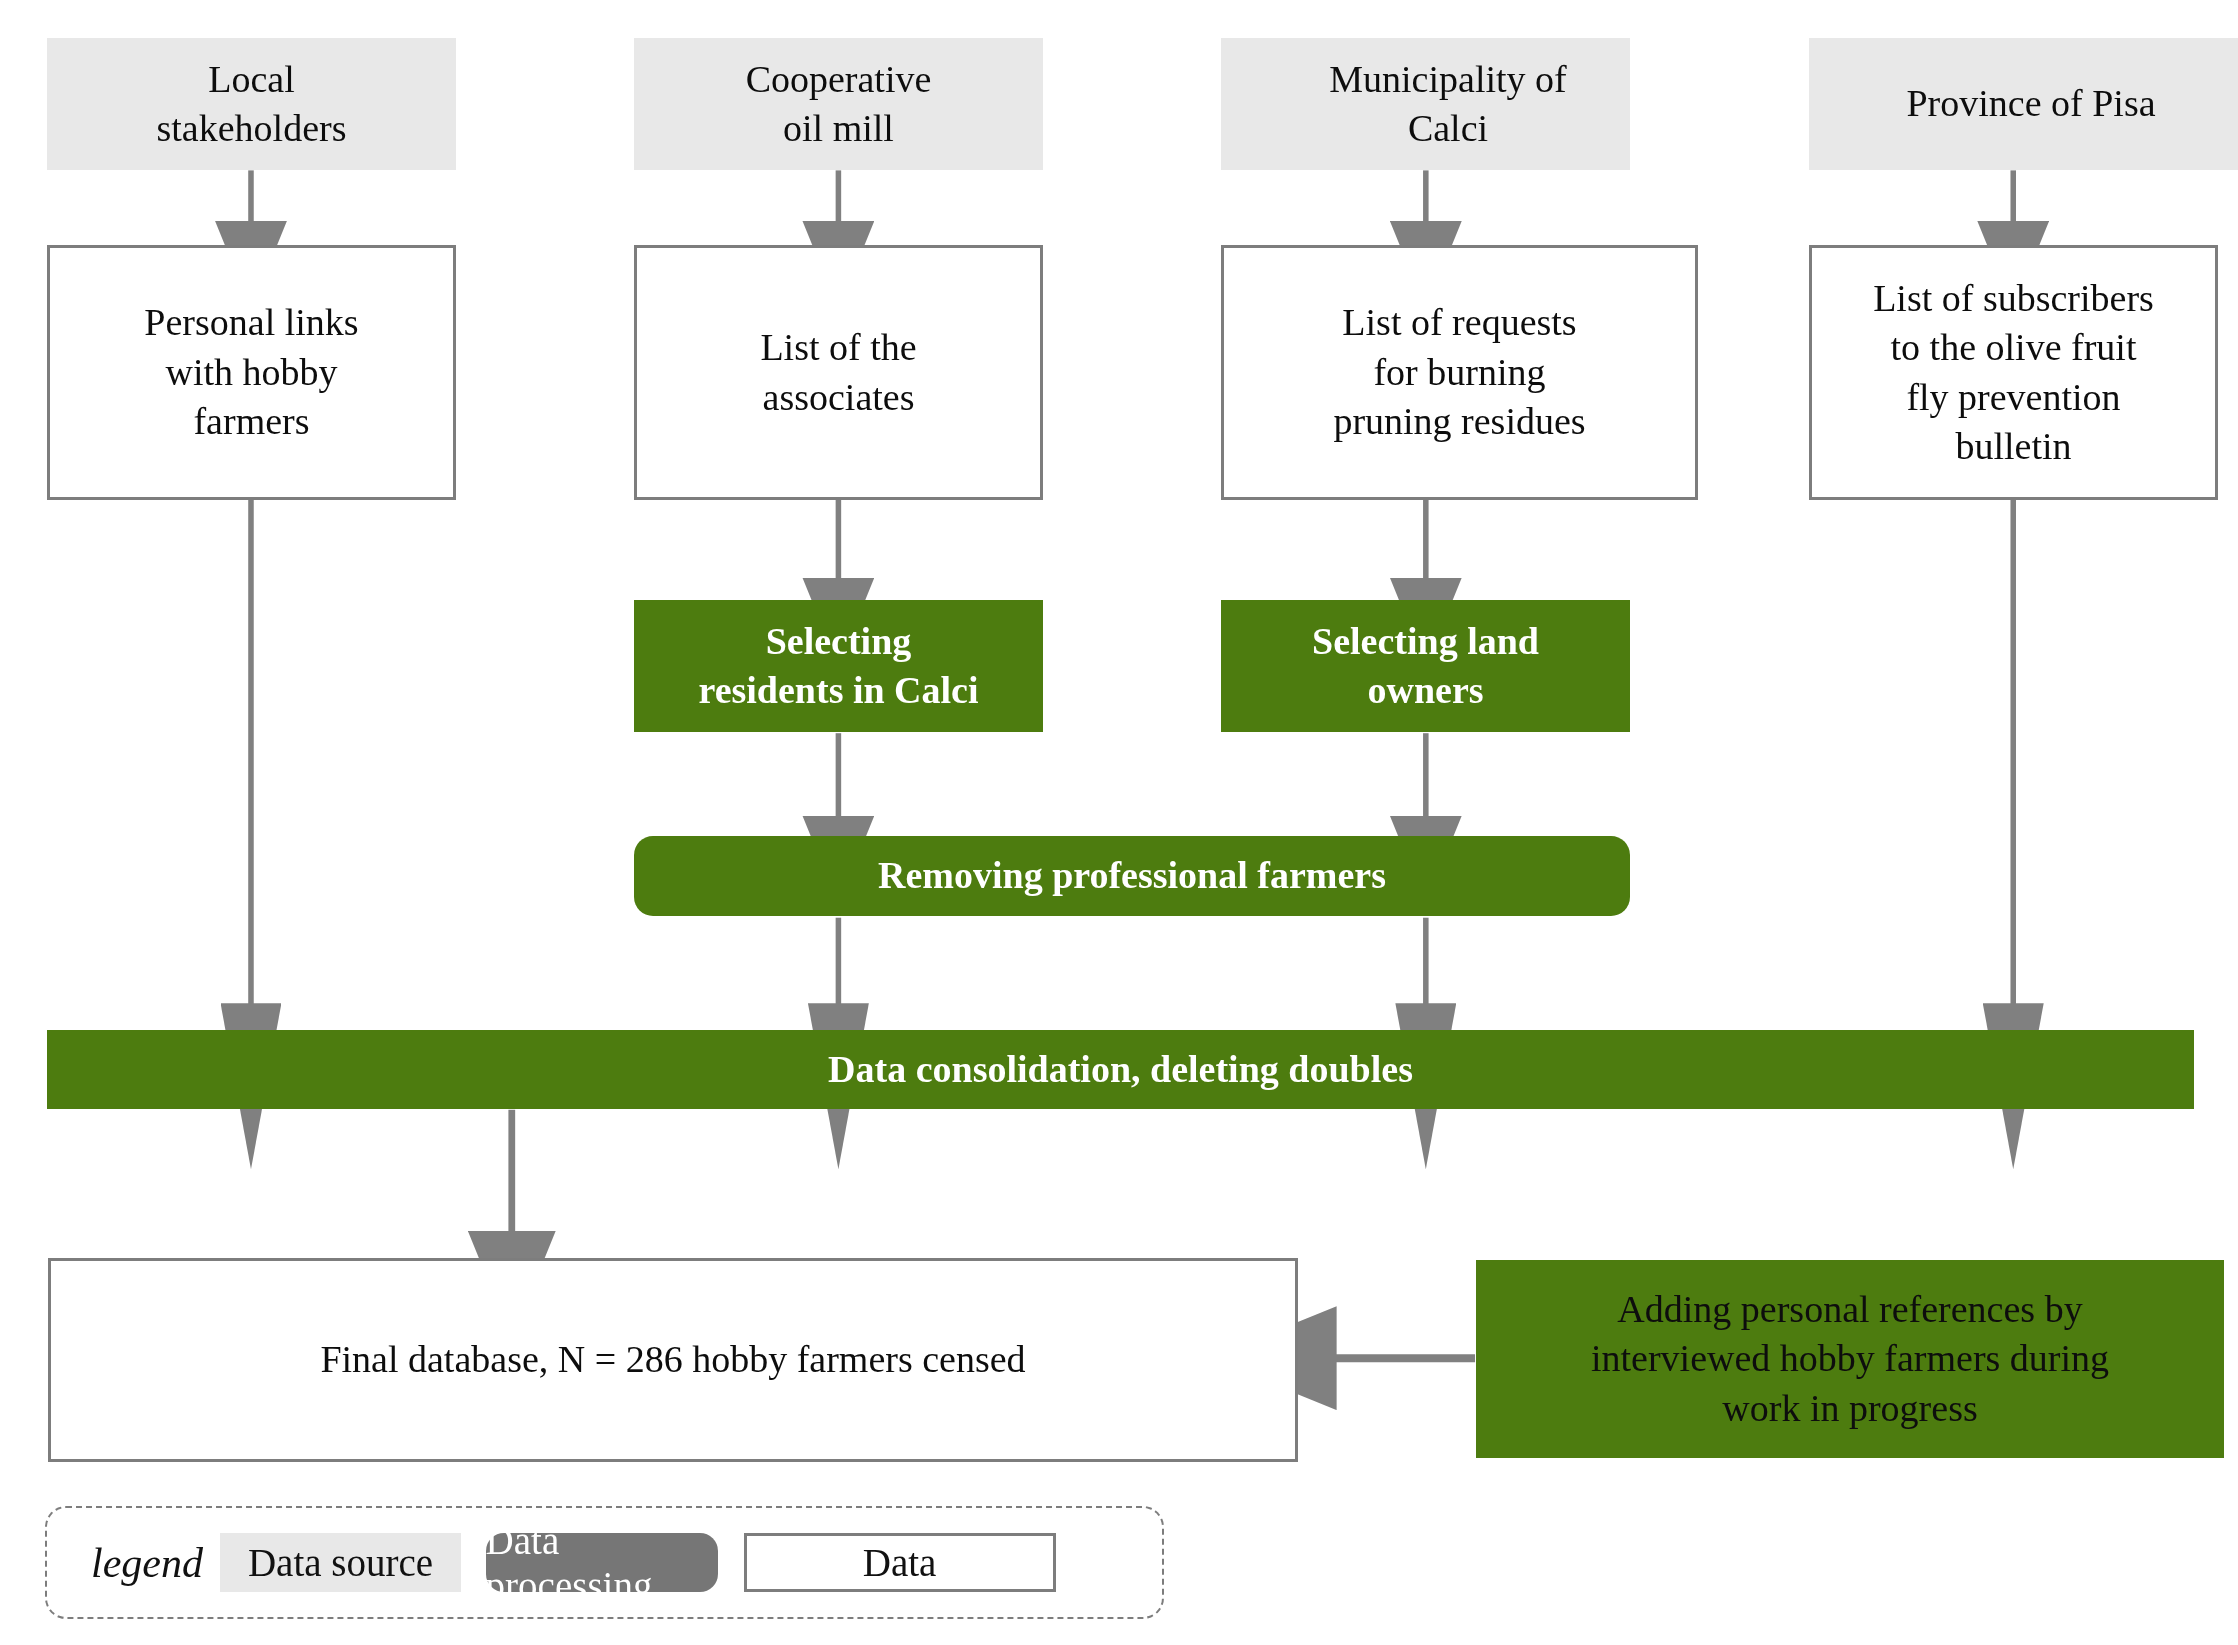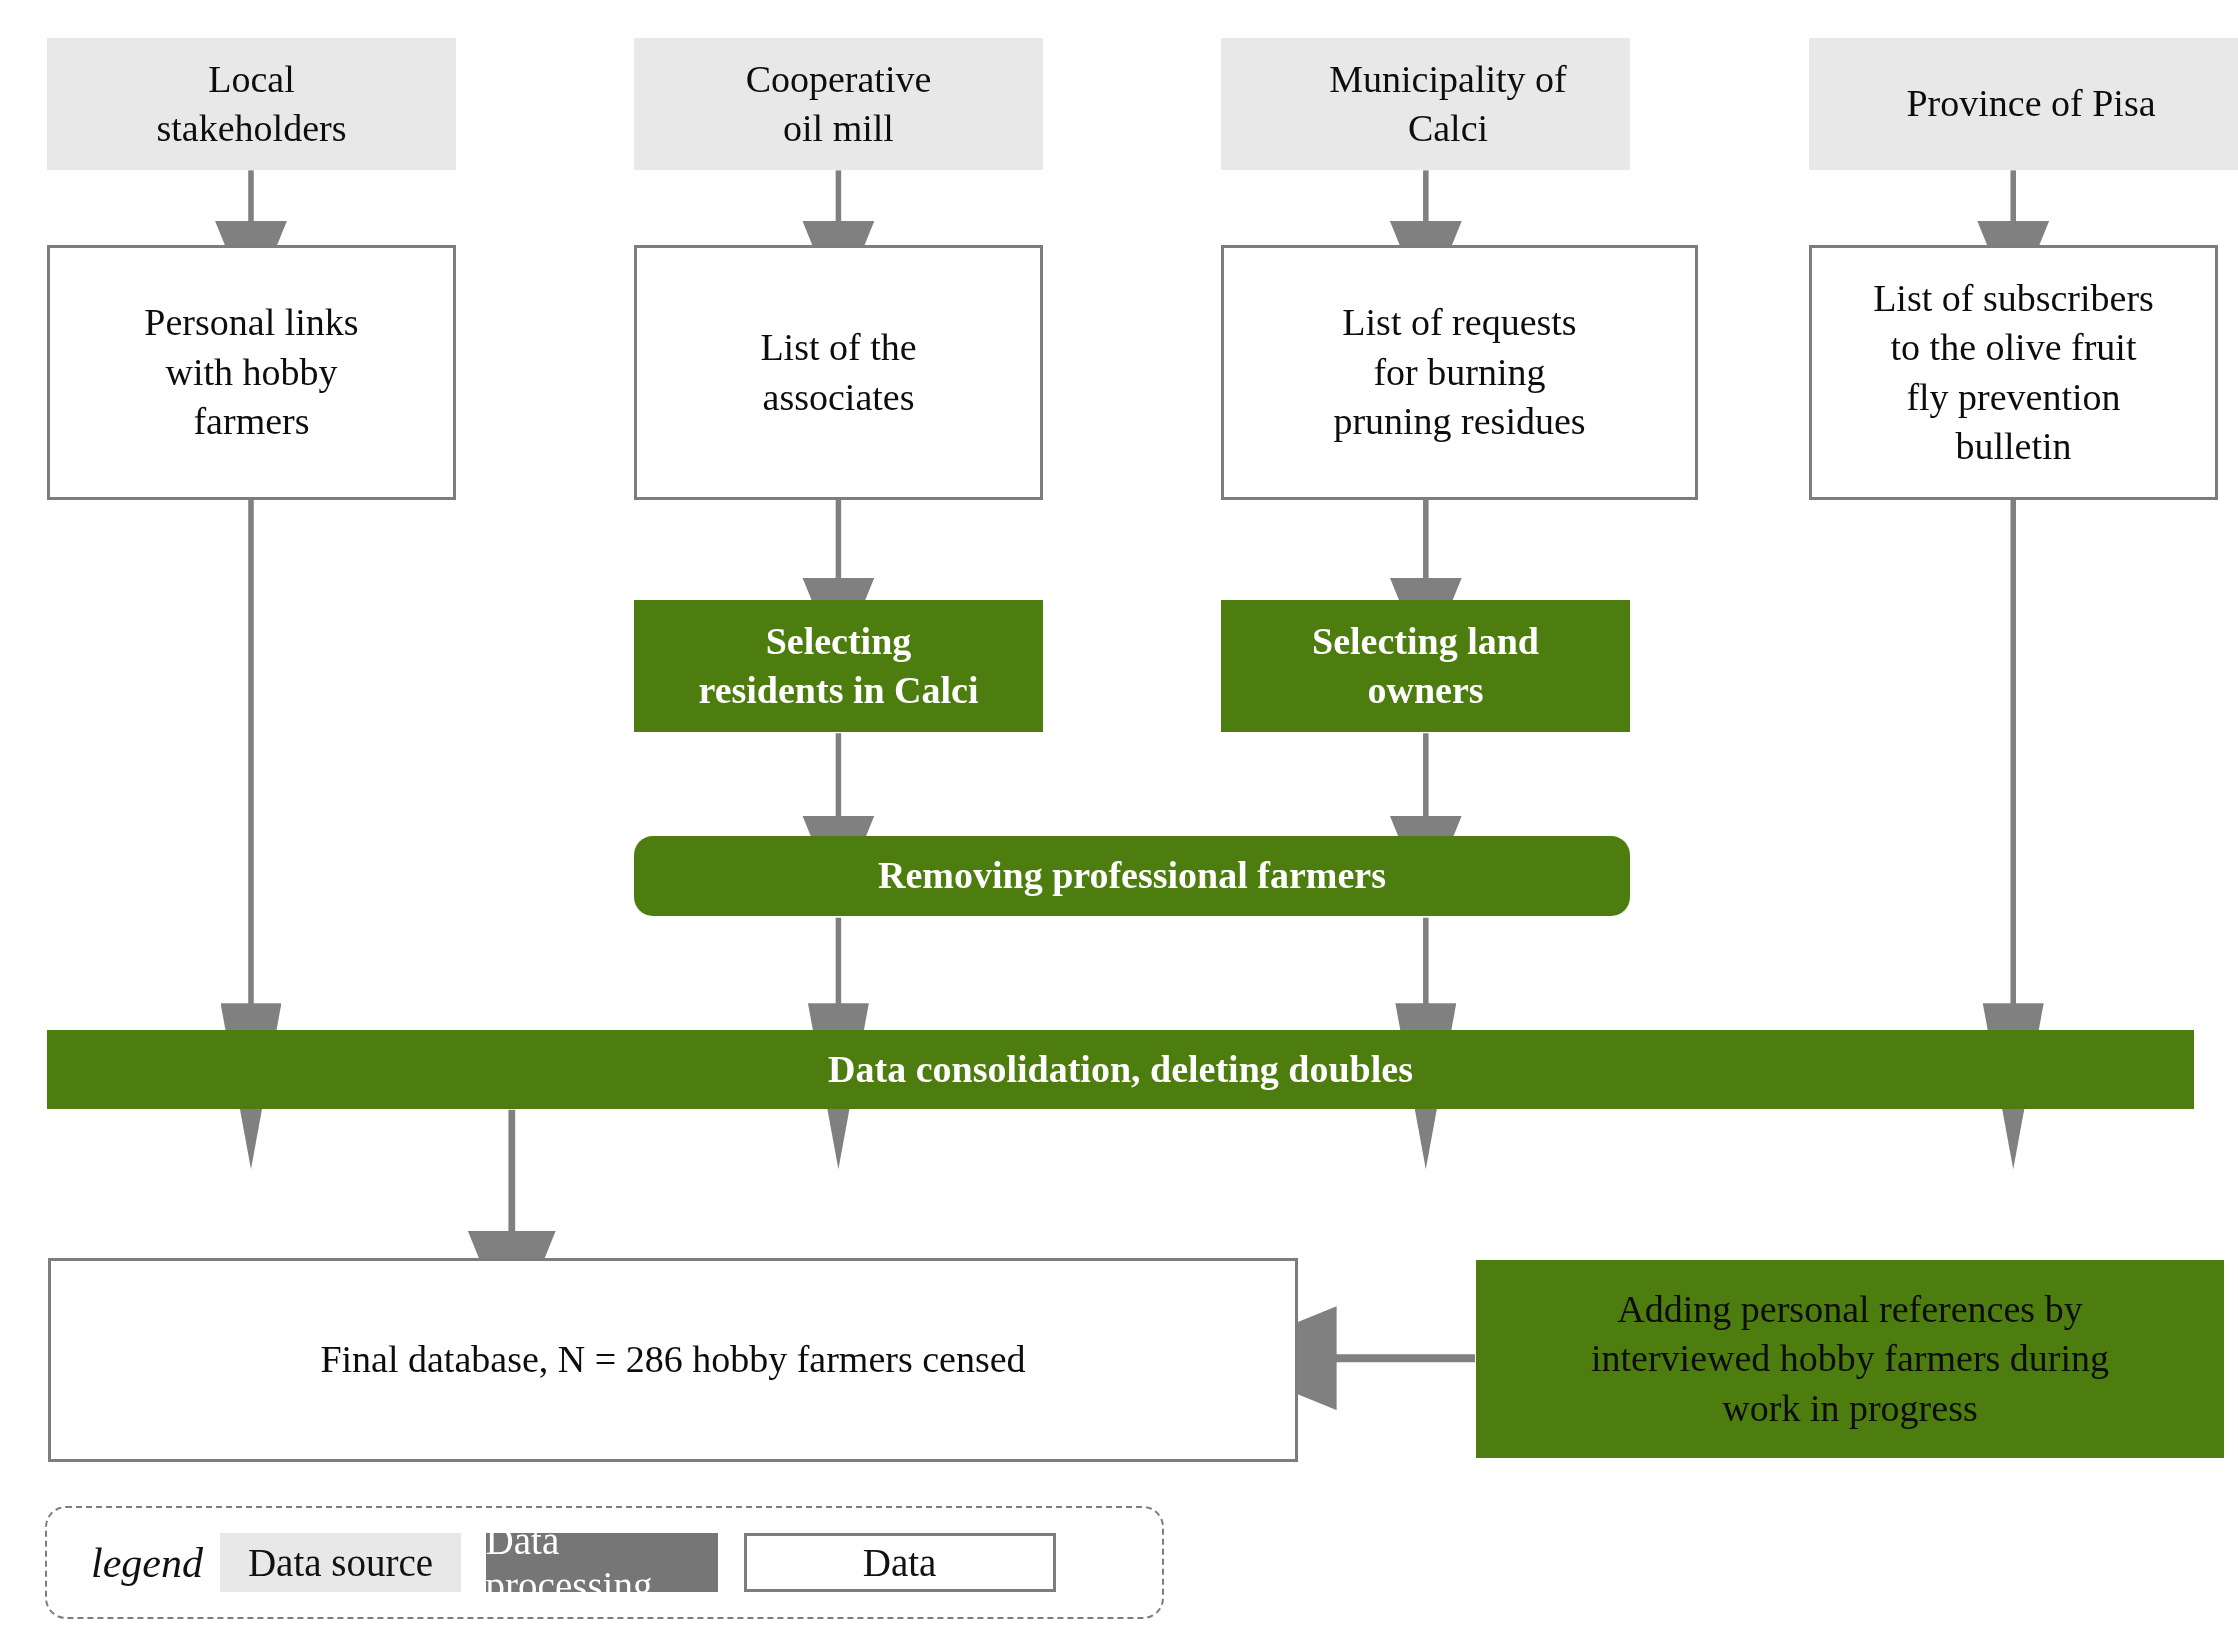--- a/index.html
+++ b/index.html
@@ -20,21 +20,21 @@
 
   .wide-note{background:#4d7c0f;color:#0d0d0d;font-size:38px;}
 
   
   #legend{position:absolute;box-sizing:border-box;border:2.5px dashed #7d7d7d;
           border-radius:21px;display:flex;align-items:center;}
   .lg-label{font-style:italic;font-size:42px;color:#111;}
   .lg-chip{box-sizing:border-box;display:flex;align-items:center;justify-content:center;
            font-size:39px;height:59px;}
   .lg-src{background:#e8e8e8;color:#111;}
-  .lg-proc{background:#767676;color:#fff;}
+  .lg-proc{background:#767676;color:#fff;border-radius:18px;}
   .lg-data{background:#fff;border:3.1px solid #7d7d7d;color:#111;}
 
   svg#wires{position:absolute;left:0;top:0;width:2239px;height:1646px;pointer-events:none;}
 </style>
 </head>
 <body>
 
 <div id="stage">
 
   <svg id="wires" viewBox="0 0 3640 2676" xmlns="http://www.w3.org/2000/svg">

